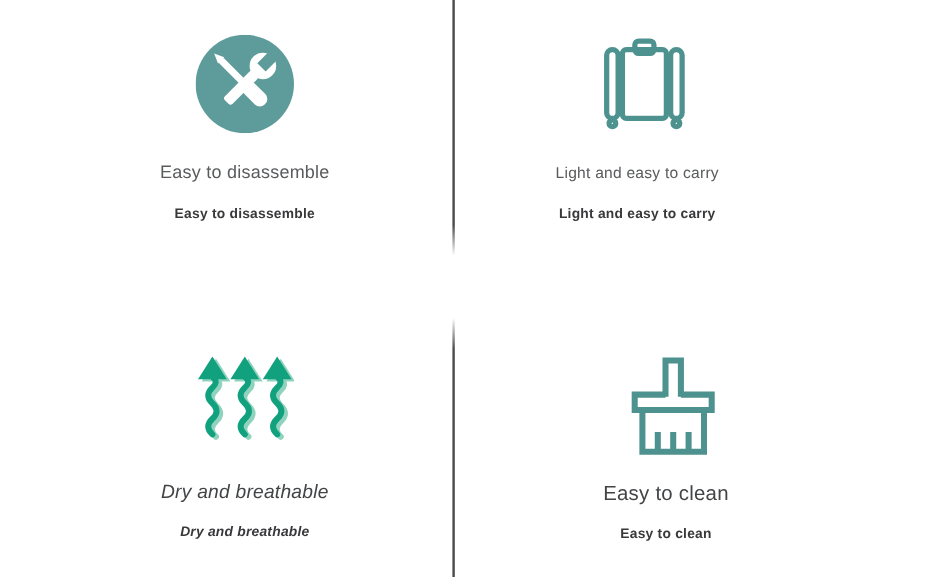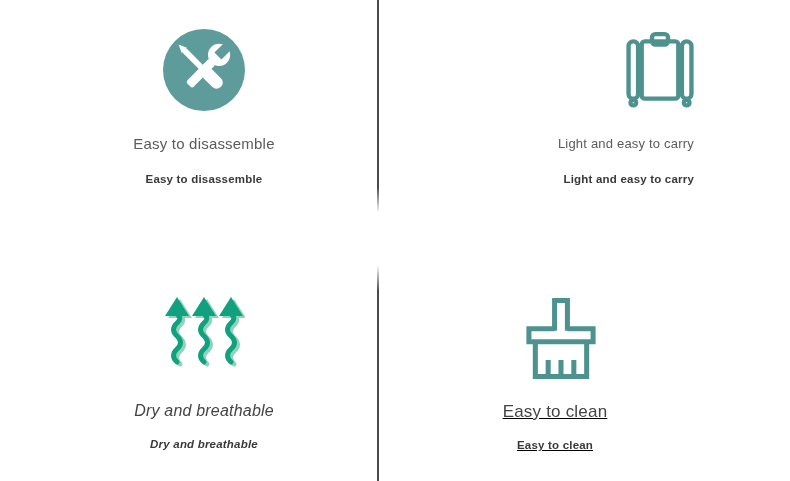--- a/index.html
+++ b/index.html
@@ -5,23 +5,23 @@
   * { margin:0; padding:0; box-sizing:border-box; }
   html,body { width:790px; height:481px; }
   body {
     position:relative;
     overflow:hidden;
     background: var(--background, #ffffff);
     font-family:"Liberation Sans", sans-serif;
   }
   .feature { position:absolute; display:flex; flex-direction:column; align-items:center; }
   .f1 { left:58px;  top:29px;  width:292px;align-items:center; }
-  .f2 { left:402px; top:31px;  width:292px;align-items:flex-end; }
+  .f2 { left:385px; top:31px;  width:292px; }
   .f3 { left:58px;  top:288px; width:292px;font-style:italic; }
-  .f4 { left:409px; top:294px; width:292px;text-decoration:underline; }
+  .f4 { left:409px; top:294px; width:292px; }
   .icon-nudge { transform:translateX(6px); }
 
   .title {
     line-height:1.2;
     letter-spacing:.2px;
     color: var(--title-color, #5a5b5d);
     white-space:nowrap;
   }
   .f1 .title { font-size:15px; margin-top:24px; }
   .f2 .title { font-size:13px; margin-top:27px; }

